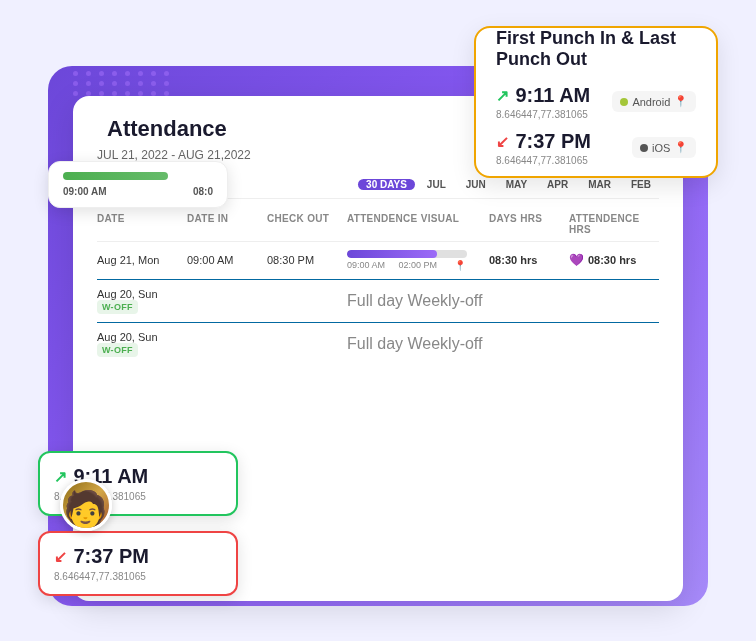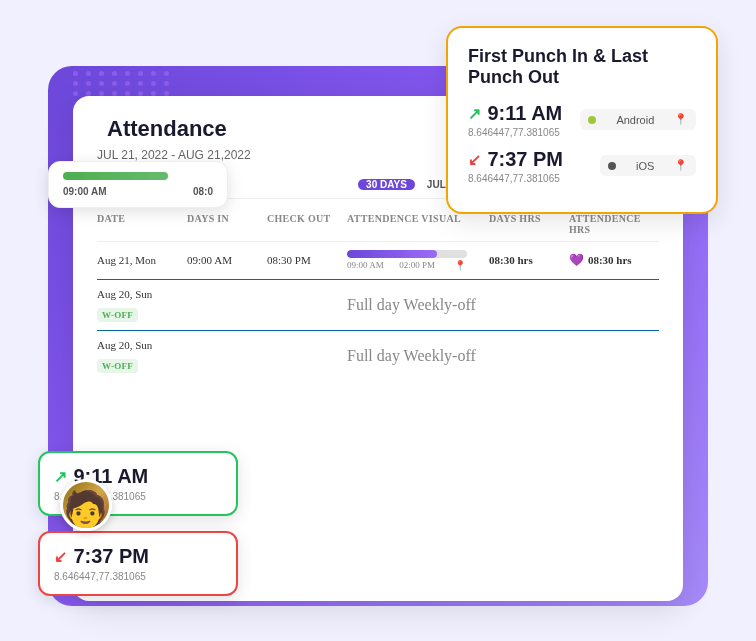--- a/index.html
+++ b/index.html
@@ -97,21 +97,20 @@
 
     .period-tab.active {
       background: #6c47d9;
       color: white;
     }
 
     
     .table-container {
       margin-top: 8px;
       font-size: 11px;
-      font-family: Liberation Serif, serif;
     }
 
     .table-header {
       display: grid;
       grid-template-columns: 90px 80px 80px 1fr 80px 90px;
       padding: 6px 0;
       border-bottom: 1px solid #eee;
       color: #888;
       font-weight: 600;
       font-size: 10px;
@@ -135,21 +134,20 @@
       color: #333;
     }
 
     .badge {
       display: inline-block;
       font-size: 9px;
       font-weight: 700;
       padding: 2px 5px;
       border-radius: 4px;
       letter-spacing: 0.3px;
-      margin-top: 8px;
     }
 
     .badge-woff {
       background: #e8f5e9;
       color: #4caf50;
     }
 
     .weekly-off-text {
       color: #888;
       font-size: 16px;
@@ -188,25 +186,25 @@
       color: #9c6bf7;
       font-size: 10px;
       margin-left: 4px;
     }
 
     
     .punch-card {
       position: absolute;
       top: 10px;
       right: 20px;
-      width: 272px;
+      width: 244px;
       background: white;
       border: 2px solid #f0a500;
       border-radius: 16px;
-      padding: 18px 20px;
+      padding: 0 20px;
       z-index: 10;
       box-shadow: 0 8px 24px rgba(0,0,0,0.1);
     }
 
     .punch-card-title {
       font-size: 18px;
       font-weight: 700;
       color: #1a1a2e;
       margin-bottom: 14px;
     }
@@ -246,21 +244,21 @@
 
     .punch-coords {
       font-size: 10px;
       color: #888;
       margin-top: 2px;
     }
 
     .punch-platform {
       display: flex;
       align-items: center;
-      gap: 20px;
+      gap: 4px;
       background: #f5f5f5;
       border-radius: 6px;
       padding: 4px 8px;
       font-size: 11px;
       color: #555;
       font-weight: 500;
     }
 
     .platform-dot {
       width: 8px;
@@ -487,21 +485,21 @@
         <span class="period-tab">MAY</span>
         <span class="period-tab">APR</span>
         <span class="period-tab">MAR</span>
         <span class="period-tab">FEB</span>
       </div>
     </div>
 
     <div class="table-container">
       <div class="table-header">
         <span>DATE</span>
-        <span>DAYS IN</span>
+        <span>DATE IN</span>
         <span>CHECK OUT</span>
         <span>ATTENDENCE VISUAL</span>
         <span>DAYS HRS</span>
         <span>ATTENDENCE HRS</span>
       </div>
 
       <div class="table-row">
         <span class="cell">Aug 21, Mon</span>
         <span class="cell">09:00 AM</span>
         <span class="cell">08:30 PM</span>

